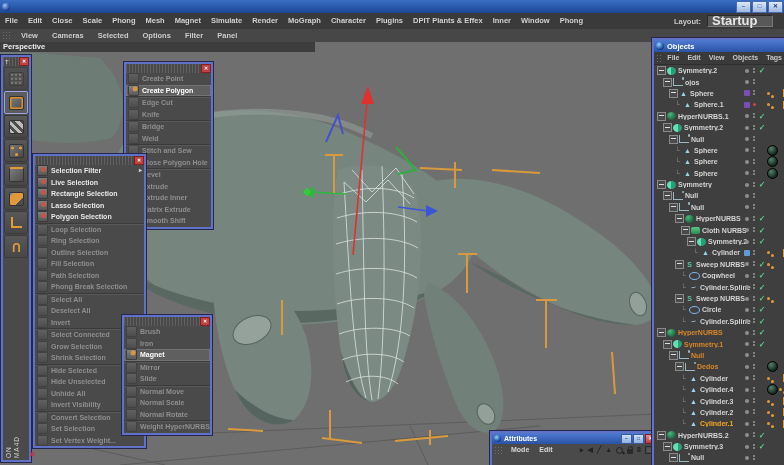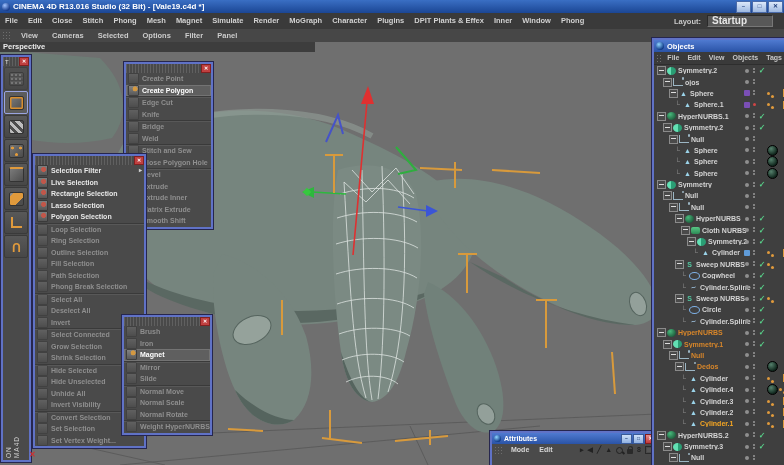--- a/index.html
+++ b/index.html
@@ -137,50 +137,49 @@
   .ai-lock::before{content:"";position:absolute;top:-3px;left:1px;width:3px;height:3px;
     border:1.5px solid #2a2a2a;border-bottom:none;border-radius:3px 3px 0 0;}
   .ai-dock{width:6px;height:6px;border:1.5px solid #2a2a2a;position:relative;}
   .ai-dock::after{content:"";position:absolute;inset:1px;background:#555;}
 </style>
 </head>
 <body>
 
 <div id="titlebar" class="abs">
   <span id="app-icon"></span>
-  <span>CINEMA 4D R13.016 Studio (32 Bit) - [Vale19.c4d *]</span>
   <span id="win-controls">
     <span class="winbtn">–</span>
     <span class="winbtn">□</span>
     <span class="winbtn">✕</span>
   </span>
 </div>
 
 <div id="menubar" class="abs">
 <span class="mi">File</span>
     <span class="mi">Edit</span>
     <span class="mi">Close</span>
-    <span class="mi">Stitch</span>
+    <span class="mi">Scale</span>
     <span class="mi">Phong</span>
     <span class="mi">Mesh</span>
     <span class="mi">Magnet</span>
     <span class="mi">Simulate</span>
     <span class="mi">Render</span>
     <span class="mi">MoGraph</span>
     <span class="mi">Character</span>
     <span class="mi">Plugins</span>
     <span class="mi">DPIT Plants &amp; Effex</span>
     <span class="mi">Inner</span>
     <span class="mi">Window</span>
     <span class="mi">Phong</span>
   </div>
 <div class="abs" id="layout-holder" style="left:0;top:13px;width:784px;height:16px;z-index:11;pointer-events:none;">
   <div id="layout-area" style="position:absolute;right:0;top:0;height:16px;display:flex;align-items:center;margin-left:40px;">
     <span style="font-size:7.5px;color:#c8c8c8;font-weight:bold;">Layout:</span>
-    <span id="layout-value" style="font-size:10px;font-weight:bold;margin:0 5px 0 3px;">Startup</span>
+    <span id="layout-value" style="font-size:13px;font-weight:bold;margin:0 5px 0 3px;">Startup</span>
   </div>
 </div>
 
 <div id="toolbar2" class="abs">
   <span class="grip"></span>
   <span style="display:flex;">
       <span class="mi">View</span>
       <span class="mi">Cameras</span>
       <span class="mi">Selected</span>
       <span class="mi">Options</span>

